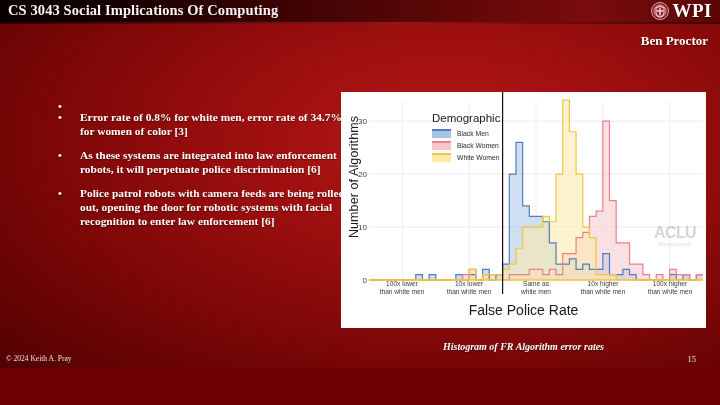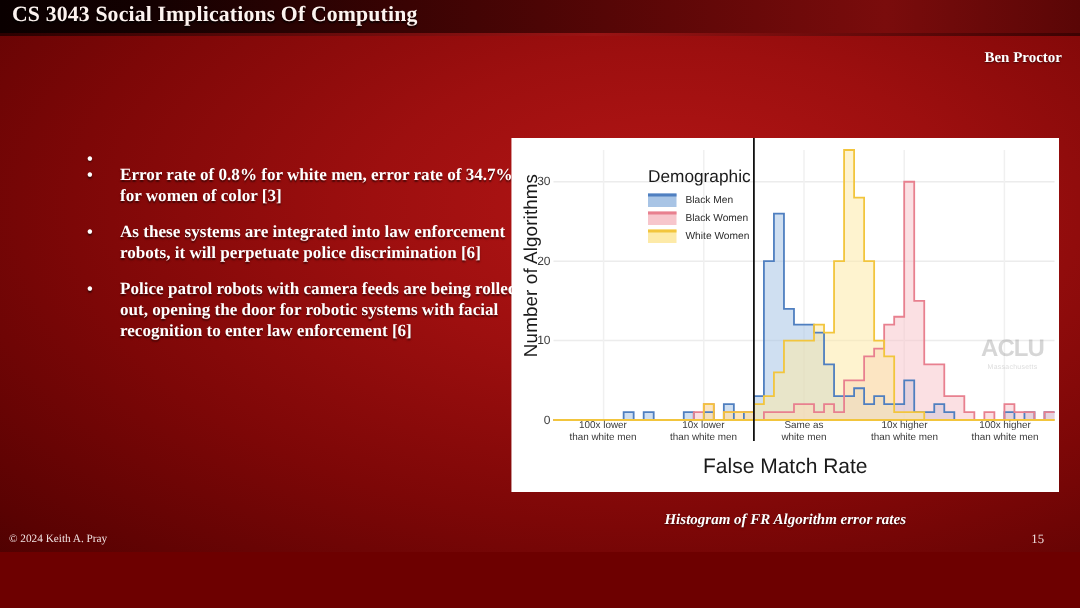--- a/index.html
+++ b/index.html
@@ -38,21 +38,21 @@
   .wpi-seal{width:18px;height:18px;display:block;}
   .wpi-word{
     font-family:"Liberation Serif", serif;
     font-size:19px;font-weight:bold;color:#ffffff;line-height:19px;
     letter-spacing:.5px;text-shadow:0 1px 1px rgba(0,0,0,.7);
   }
   
   .presenter{
     position:absolute;right:12px;top:33px;
     font-family:"Liberation Serif", serif;
-    font-size:10px;font-weight:bold;color:#ffffff;
+    font-size:13px;font-weight:bold;color:#ffffff;
     text-shadow:0 1px 1px rgba(0,0,0,.55);
     text-align:center;
   }
   
   .title{
     position:absolute;left:57px;top:48px;
     font-family:"Liberation Serif", serif;
     font-size:26px;color:#ffffff;line-height:30px;
     letter-spacing:.3px;text-shadow:0 1px 2px rgba(0,0,0,.5);
     white-space:nowrap;
@@ -151,20 +151,31 @@
 </style>
 </head>
 <body>
 
 <div class="slide">
 
   <div class="hdr">
     <div class="hdr-title">CS 3043 Social Implications Of Computing</div>
   </div>
 
+  <div class="wpi">
+    <svg class="wpi-seal" viewBox="0 0 36 36">
+      <circle cx="18" cy="18" r="17" fill="#8c1d2a" stroke="#e7c9cd" stroke-width="1.6"></circle>
+      <circle cx="18" cy="18" r="12" fill="#a02232" stroke="#f2dfe2" stroke-width="1.2"></circle>
+      <path d="M18 7 L27 11 L27 21 Q27 28 18 31 Q9 28 9 21 L9 11 Z" fill="#f0e3e4"></path>
+      <path d="M18 9 L25 12.3 L25 21 Q25 26.6 18 29 Q11 26.6 11 21 L11 12.3 Z" fill="#9c2030"></path>
+      <rect x="16.6" y="11" width="2.8" height="16" fill="#f0e3e4"></rect>
+      <rect x="11" y="16.6" width="14" height="2.8" fill="#f0e3e4"></rect>
+    </svg>
+    <span class="wpi-word">WPI</span>
+  </div>
 
   <div class="presenter">Ben Proctor</div>
 
 
   <div class="bullets">
     <div class="bullet first">
       <span class="dot">•</span>
     </div>
     <div class="bullet">
       <span class="dot">•</span>
@@ -226,21 +237,21 @@
           </div>
           <div class="xtick">
             <div>10x higher</div>
             <div>than white men</div>
           </div>
           <div class="xtick">
             <div>100x higher</div>
             <div>than white men</div>
           </div>
         </div>
-      <div class="xlab">False Match Rate</div>
+      <div class="xlab">False Police Rate</div>
 
       <div class="legend">
         <div class="legend-title">Demographic</div>
         <div id="legend-rows">
             <div class="legend-row">
               <div class="swatch" style="background: rgb(168, 196, 229);">
                 <i style="background: rgb(79, 127, 192);"></i>
               </div>
               <span class="legend-label">Black Men</span>
             </div>

